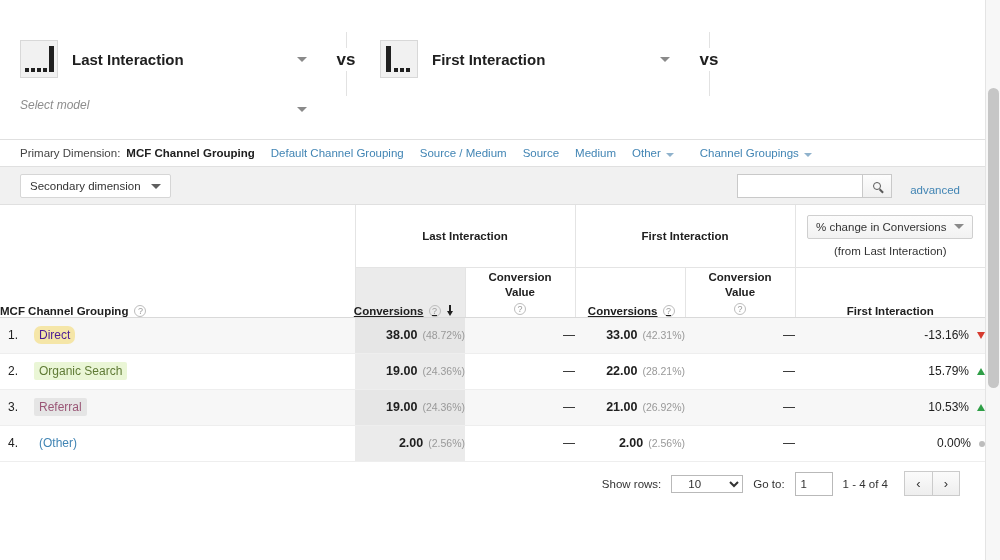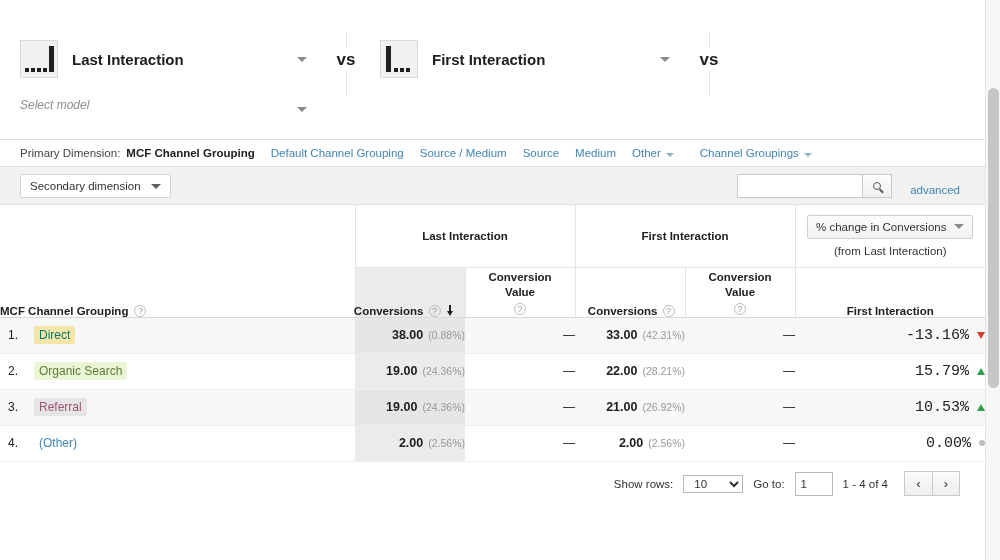--- a/index.html
+++ b/index.html
@@ -192,21 +192,21 @@
     display:block; margin-top:6px;
     font-size:11.5px; font-weight:normal; color:#333;
   }
 
   .sub-cell{
     height:50px; vertical-align:bottom;
     border-left:1px solid #e4e4e4; border-bottom:1px solid #d9d9d9;
     font-size:11.5px; font-weight:bold; color:#202020;
     padding-bottom:8px;
   }
-  .sub-inner{ display:flex; align-items:flex-start; justify-content:flex-end; gap:5px; padding-right:10px; }
+  .sub-inner{ display:flex; align-items:flex-start; justify-content:flex-end; gap:5px; padding-right:10px;text-decoration:underline; }
   .sub-stack{ text-align:center; padding:0 10px; line-height:1.35; }
 
   .dim-head{
     vertical-align:bottom; border-bottom:1px solid #d9d9d9;
     padding:0 0 8px 8px; font-size:11.5px; font-weight:bold; color:#202020;
   }
   .dim-head .inner{ display:flex; align-items:center; gap:6px; }
 
   .qmark{
     display:inline-block; width:12px; height:12px; line-height:11px;
@@ -234,32 +234,32 @@
     border-bottom:1px solid #eeeeee;
     font-size:12px; color:#202020; vertical-align:middle;
   }
   td.sorted{ background:#ebebeb !important; }
   tr.alt td.sorted{ background:#e6e6e6 !important; }
 
   .idx{ padding-left:8px; color:#202020; font-size:12px; width:34px; }
   .chan{
     padding:2px 5px; border-radius:2px; font-size:12px; cursor:pointer;
   }
-  .chan.direct{ background:#f5e6a8; color:#0f766e; }
+  .chan.direct{ background:#f5e6a8; color:#4c1d95;border-radius:7px; }
   .chan.organic{ background:#eaf6d6; color:#5f7a35; }
   .chan.referral{ background:#e5e5e5; color:#9a5676; }
   .chan.plain{ background:transparent; color:#4285b4; }
 
   .numcell{ text-align:right; padding-right:10px; white-space:nowrap; }
   .val{ font-weight:bold; font-size:12.5px; }
   .pct{ color:#999; font-size:10.5px; margin-left:5px; }
   .dash{ color:#555; }
 
   .chgcell{ text-align:right; padding-right:8px; white-space:nowrap; }
-  .chgval{ font-size:15px; color:#202020;font-family:Liberation Mono, monospace; }
+  .chgval{ font-size:12px; color:#202020; }
   .arrow-up{
     display:inline-block; margin-left:8px; width:0;height:0;
     border-left:4px solid transparent; border-right:4px solid transparent;
     border-bottom:7px solid #2e9e46; vertical-align:middle;
   }
   .arrow-down{
     display:inline-block; margin-left:8px; width:0;height:0;
     border-left:4px solid transparent; border-right:4px solid transparent;
     border-top:7px solid #d63b2f; vertical-align:middle;
   }
@@ -270,21 +270,21 @@
 
   
   .tfoot{
     position:relative; height:44px; background:#fff;
     display:flex; align-items:center; justify-content:flex-end;
     padding-right:25px; gap:10px; font-size:11.5px; color:#333;
   }
   .rows-select{
     height:18px; border:1px solid #b9b9b9; background:#fff;
     font-family:"Liberation Sans", sans-serif; font-size:11.5px;
-    padding:0 6px; color:#333;
+    padding:0 12px; color:#333;
   }
   .goto-input{
     width:38px; height:24px; border:1px solid #b9b9b9; background:#fff;
     font-family:"Liberation Sans", sans-serif; font-size:11.5px;
     padding:0 5px; color:#333; outline:none;
   }
   .pager{ display:flex; margin-left:6px; }
   .pgbtn{
     width:28px; height:25px;
     background:linear-gradient(#fbfbfb,#eeeeee);
@@ -439,21 +439,21 @@
     </tr>
 
     <tr class="drow alt">
       <td class="cell">
         <span style="display:flex;align-items:center;">
           <span class="idx">1.</span>
           <span class="chan direct">Direct</span>
         </span>
       </td>
       <td class="cell numcell sorted">
-        <span class="val">38.00</span><span class="pct">(0.88%)</span>
+        <span class="val">38.00</span><span class="pct">(48.72%)</span>
       </td>
       <td class="cell numcell dash">—</td>
       <td class="cell numcell">
         <span class="val">33.00</span><span class="pct">(42.31%)</span>
       </td>
       <td class="cell numcell dash">—</td>
       <td class="cell chgcell">
         <span class="chgval">-13.16%</span><i class="arrow-down"></i>
       </td>
     </tr>

